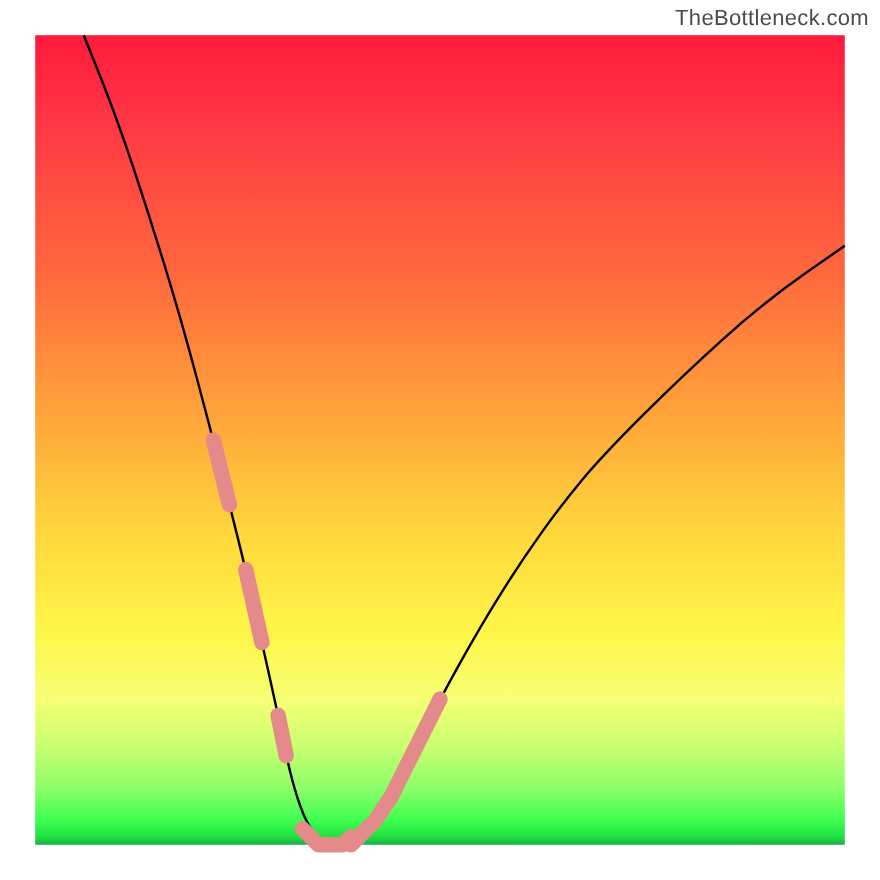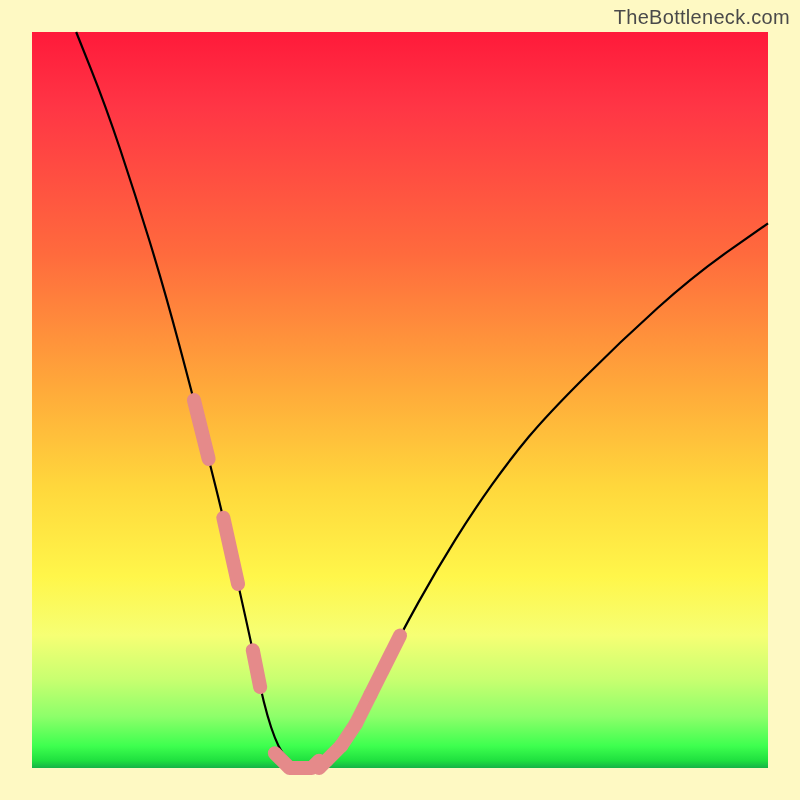--- a/index.html
+++ b/index.html
@@ -8,21 +8,21 @@
     width: 800px;
     height: 800px;
     overflow: hidden;
     background: #000;
     font-family: Arial, Helvetica, sans-serif;
   }
   .frame {
     position: relative;
     width: 800px;
     height: 800px;
-    background: #fef9c3;
+    background: #ffffff;
   }
   .plot {
     position: absolute;
     left: 32px;
     top: 32px;
     width: 736px;
     height: 736px;
     
     background: linear-gradient(
       to bottom,

